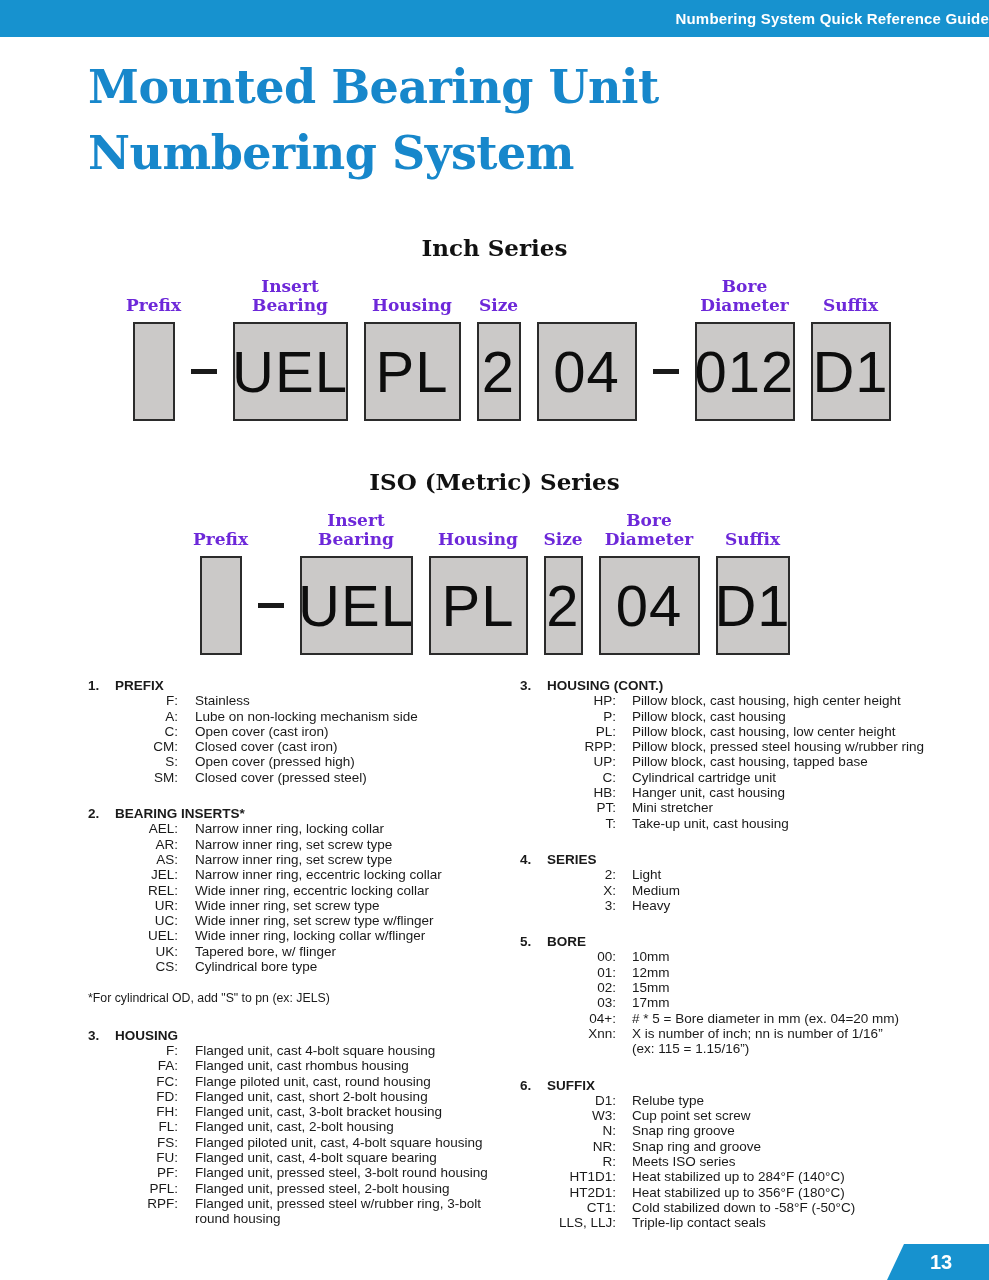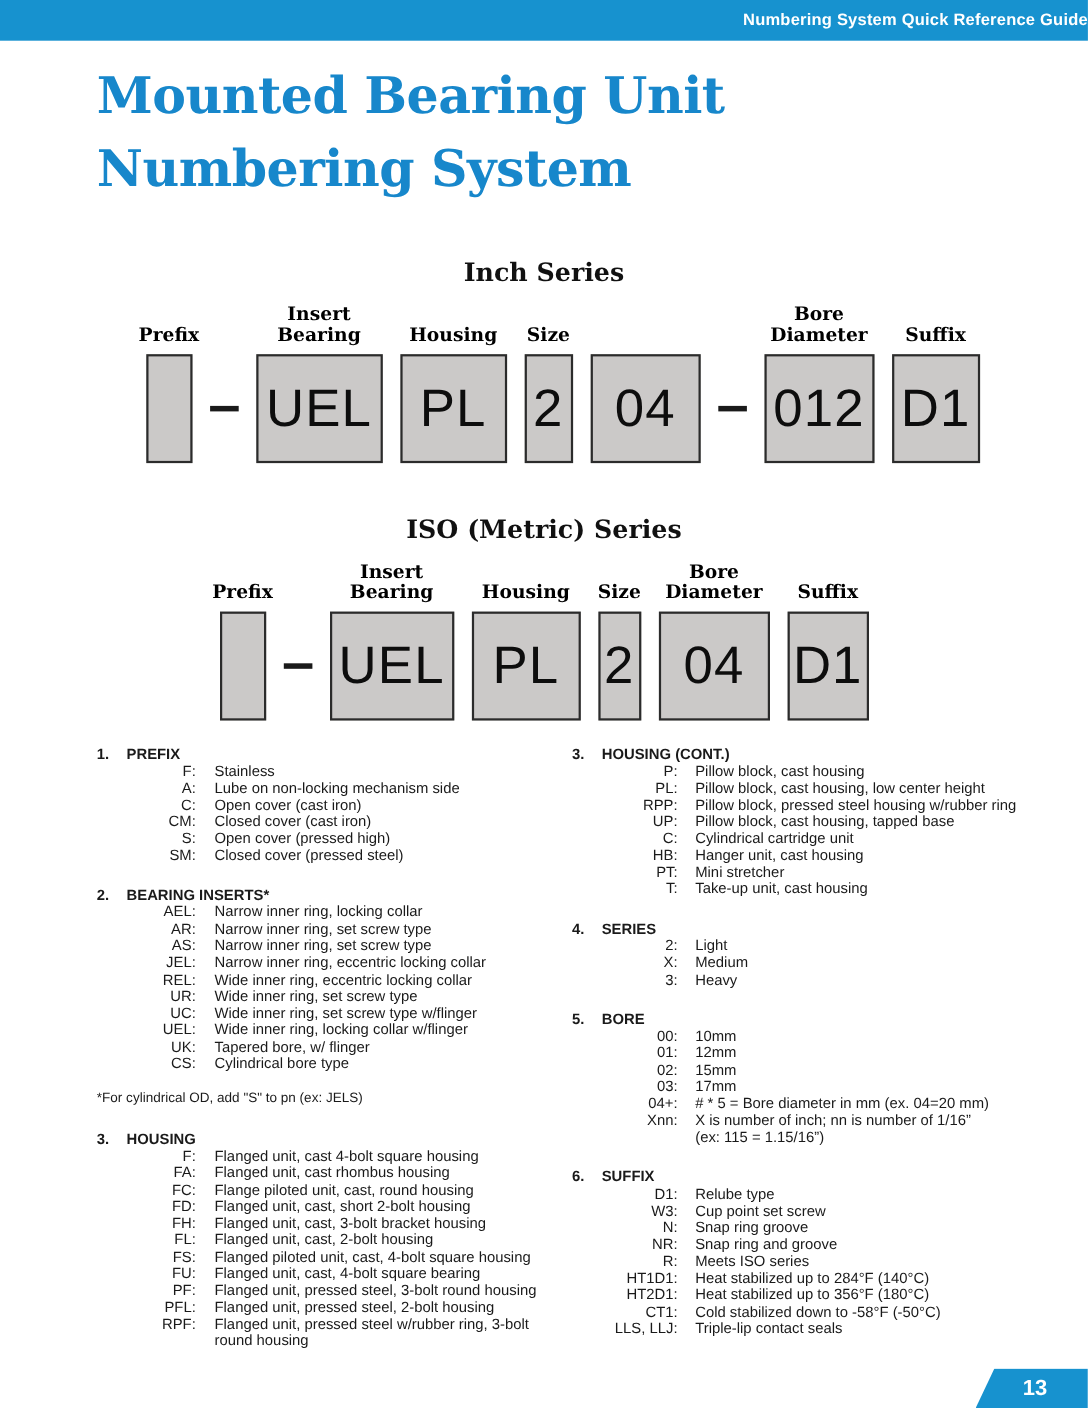--- a/index.html
+++ b/index.html
@@ -30,26 +30,26 @@
   .diagram-title {
     text-align:center; font-family:"DejaVu Serif", serif; font-weight:bold;
     font-size:23px; color:#111111;
   }
   .cells { display:flex; justify-content:center; align-items:flex-end; gap:16px; margin-top:12px; }
   #diagram-0 .cells { margin-left:34px; }
   .cell { display:flex; flex-direction:column; align-items:center; }
   .cell-label {
     height:42px; display:flex; align-items:flex-end; justify-content:center;
     text-align:center; font-family:"DejaVu Serif", serif; font-weight:bold;
-    font-size:17px; line-height:19px; white-space:pre-line; margin-bottom:7px; color:#000000;
+    font-size:17px; line-height:19px; white-space:pre-line; margin-bottom:7px; color:#6d28d9;
   }
   .code-box {
     box-sizing:border-box; height:99px; width:100%; background:#CBC9C8;
     border:2px solid #2b2b2b; display:flex; align-items:center; justify-content:center;
-    font-size:48px; color:#0d0d0d; letter-spacing:1px;
+    font-size:58px; color:#0d0d0d; letter-spacing:1px;
   }
   .dash { width:26px; height:5px; background:#1a1a1a; margin-bottom:47px; flex:none; }
 
   #diagram-0 .cells > :nth-child(1){ width:42px; }
   #diagram-0 .cells > :nth-child(3){ width:115px; }
   #diagram-0 .cells > :nth-child(4){ width:97px; }
   #diagram-0 .cells > :nth-child(5){ width:44px; }
   #diagram-0 .cells > :nth-child(6){ width:100px; }
   #diagram-0 .cells > :nth-child(8){ width:100px; }
   #diagram-0 .cells > :nth-child(9){ width:80px; }
@@ -298,20 +298,24 @@
         </div>
       </div>
     </div>
   <div class="legend-col" id="legend-right">
       <div class="section">
         <div class="sec-head">
           <span class="sec-num">3.</span>
           <span class="sec-title">HOUSING (CONT.)</span>
         </div>
         <div class="item-row">
+          <span class="item-code">HP:</span>
+          <span class="item-desc">Pillow block, cast housing, high center height</span>
+        </div>
+        <div class="item-row">
           <span class="item-code">P:</span>
           <span class="item-desc">Pillow block, cast housing</span>
         </div>
         <div class="item-row">
           <span class="item-code">PL:</span>
           <span class="item-desc">Pillow block, cast housing, low center height</span>
         </div>
         <div class="item-row">
           <span class="item-code">RPP:</span>
           <span class="item-desc">Pillow block, pressed steel housing w/rubber ring</span>

